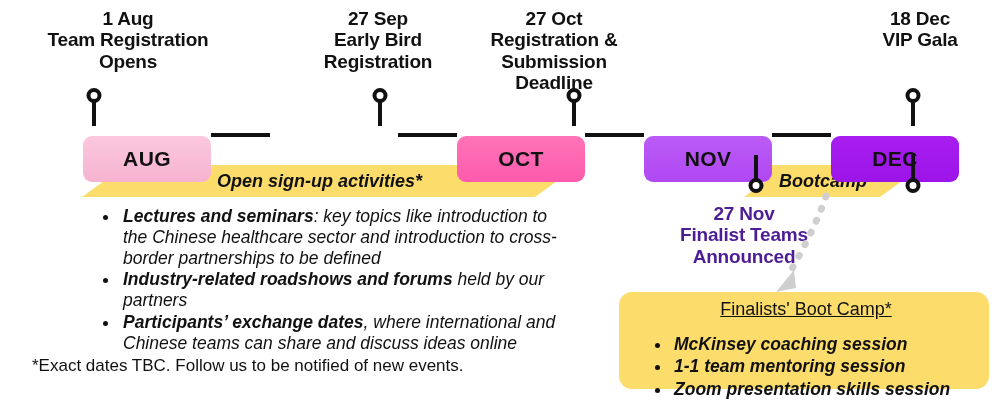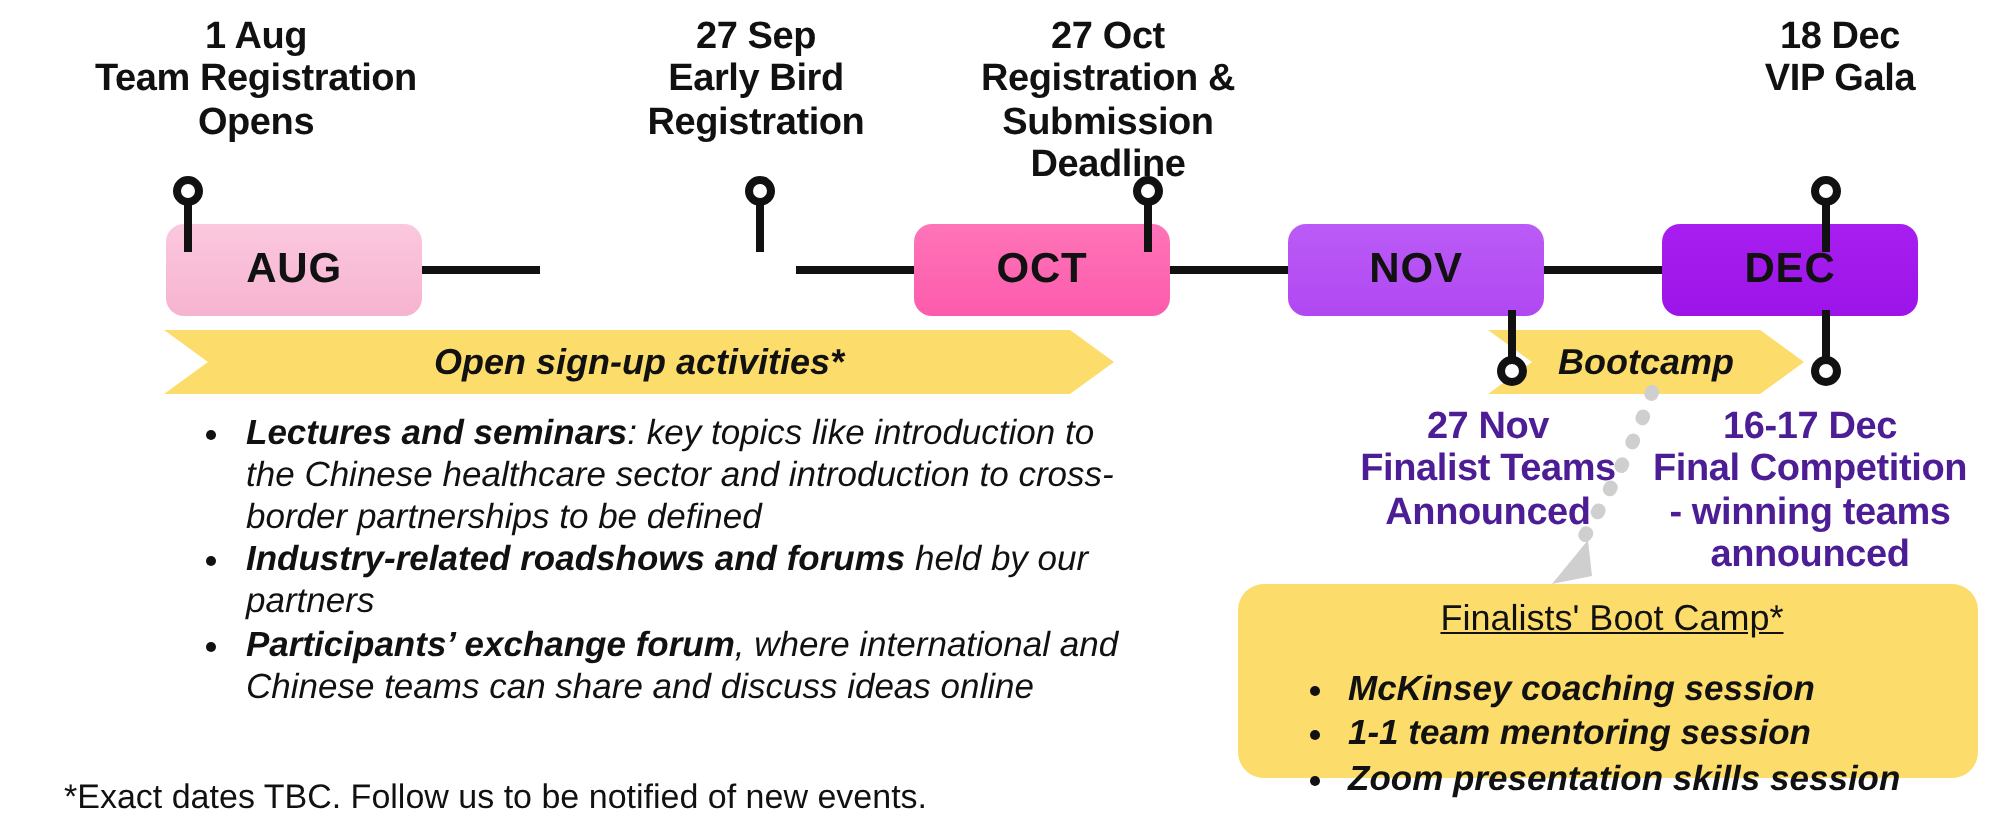--- a/index.html
+++ b/index.html
@@ -38,20 +38,21 @@
     height: 46px;
     border-radius: 9px;
     display: flex;
     align-items: center;
     justify-content: center;
     font-weight: bold;
     font-size: 21px;
     color: #111111;
     letter-spacing: 0.4px;
     z-index: 4;
+    margin-top: 24px;
   }
   .connector {
     position: absolute;
     height: 4px;
     background: #111111;
     z-index: 2;
   }
 
   
   .pin {
@@ -229,34 +230,30 @@
 
   <div class="activities" style="left:98px; top:206px; width:470px;">
     <ul>
       <li>
         <b>Lectures and seminars</b><span>: key topics like introduction to the Chinese healthcare sector and introduction to cross-border partnerships to be defined</span>
       </li>
       <li>
         <b>Industry-related roadshows and forums</b><span> held by our partners</span>
       </li>
       <li>
-        <b>Participants’ exchange forum</b><span>, where international and Chinese teams can share and discuss ideas online</span>
+        <b>Participants’ exchange dates</b><span>, where international and Chinese teams can share and discuss ideas online</span>
       </li>
     </ul>
   </div>
 
-  <div class="footnote" style="left:32px; top:389px; width:520px;">*Exact dates TBC. Follow us to be notified of new events.</div>
+  <div class="footnote" style="left:32px; top:356px; width:520px;">*Exact dates TBC. Follow us to be notified of new events.</div>
 
   <div class="bot-label" style="left:640px; top:203px; width:208px;">27 Nov
 Finalist Teams
 Announced</div>
-  <div class="bot-label" style="left:810px; top:203px; width:190px;">16-17 Dec
-Final Competition
-- winning teams
-announced</div>
 
   <svg class="dotted-arrow" style="left:760px; top:192px;" width="90" height="105" viewBox="0 0 90 105">
     <path d="M66 4 C 56 34, 40 62, 28 84" stroke="#CFCFCF" stroke-width="7" fill="none" stroke-linecap="round" stroke-dasharray="1 12"></path>
     <polygon points="16,100 34,78 36,96" fill="#CFCFCF"></polygon>
   </svg>
 
   <div class="callout" style="left:619px; top:292px; width:370px; height:97px;">
     <div class="title">Finalists' Boot Camp*</div>
     <ul>
       <li>McKinsey coaching session</li>

